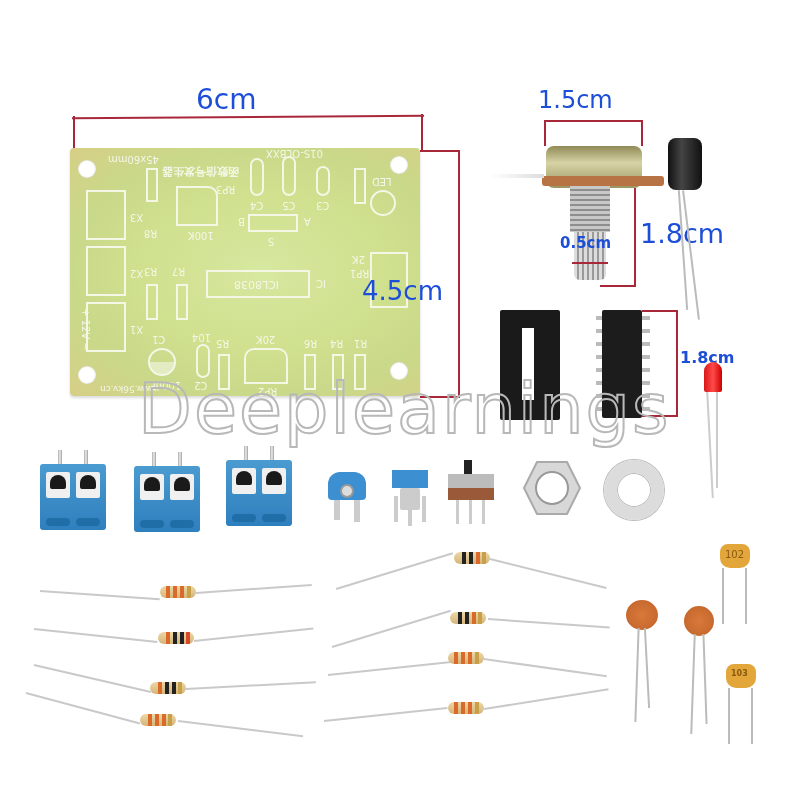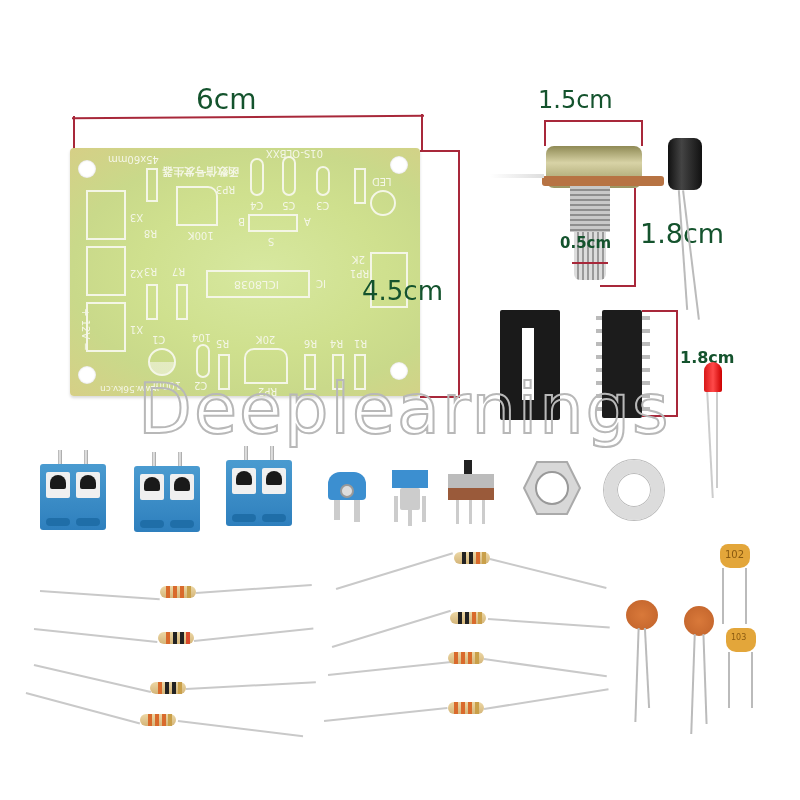--- a/index.html
+++ b/index.html
@@ -1,19 +1,19 @@
 <!DOCTYPE html>
 <html><head>
   <meta charset="utf-8">
   <style>
     * { box-sizing: border-box; margin: 0; padding: 0; }
     html, body { width: 800px; height: 800px; background: #ffffff; overflow: hidden; }
     body { position: relative; font-family: "Liberation Sans", sans-serif; }
     .abs { position: absolute; }
-    .dim-label { position: absolute; color: #14532d; font-family: "DejaVu Sans", sans-serif; white-space: nowrap; line-height: 1; }
+    .dim-label { position: absolute; color: #1d4ed8; font-family: "DejaVu Sans", sans-serif; white-space: nowrap; line-height: 1; }
     .dim-line { position: absolute; background: #a8283a; }
 
     
     .pcb { position: absolute; left: 70px; top: 148px; width: 350px; height: 248px;
       background: radial-gradient(ellipse at 55% 50%, #d7e8a0 0%, #cfe08e 45%, #c9d98a 70%, #d6cf86 100%);
       border-radius: 4px; box-shadow: 0 2px 3px rgba(0,0,0,0.15); overflow: hidden; }
     .pcb-hole { position: absolute; width: 18px; height: 18px; border-radius: 50%; background: #fff; box-shadow: inset 0 0 2px rgba(0,0,0,0.2); }
     .silk { position: absolute; border: 2px solid #f4f6e6; }
     .silk-text { position: absolute; color: #f4f6e6; font-size: 10px; font-family: "DejaVu Sans", sans-serif; transform: rotate(180deg); white-space: nowrap; }
 
@@ -313,20 +313,20 @@
   <div class="abs" style="left:0; top:0; width:30px; height:30px; border-radius:50%; background:radial-gradient(#d9793a,#c0622a);"></div>
   <div class="abs" style="left:8px; top:28px; width:2px; height:100px; background:#bbb; transform:rotate(2deg);"></div>
   <div class="abs" style="left:20px; top:28px; width:2px; height:90px; background:#bbb; transform:rotate(-2deg);"></div>
 </div>
 <div class="abs" style="left:720px; top:544px; width:36px; height:84px;">
   <div class="abs" style="left:0; top:0; width:30px; height:24px; border-radius:8px 8px 10px 10px; background:#e3a63a;"></div>
   <div class="abs" style="left:5px; top:5px; font-size:10px; color:#8a5a10; font-family:'DejaVu Sans',sans-serif;">102</div>
   <div class="abs" style="left:2px; top:24px; width:2px; height:56px; background:#bbb;"></div>
   <div class="abs" style="left:25px; top:24px; width:2px; height:56px; background:#bbb;"></div>
 </div>
-<div class="abs" style="left:726px; top:628px; width:36px; height:84px;">
+<div class="abs" style="left:726px; top:664px; width:36px; height:84px;font-weight:bold;">
   <div class="abs" style="left:0; top:0; width:30px; height:24px; border-radius:8px 8px 10px 10px; background:#e3a63a;"></div>
   <div class="abs" style="left:5px; top:5px; font-size:8px; color:#8a5a10; font-family:'DejaVu Sans',sans-serif;">103</div>
   <div class="abs" style="left:2px; top:24px; width:2px; height:56px; background:#bbb;"></div>
   <div class="abs" style="left:25px; top:24px; width:2px; height:56px; background:#bbb;"></div>
 </div>
 
 <div class="watermark">Deeplearnings</div>
 
 </body></html>

